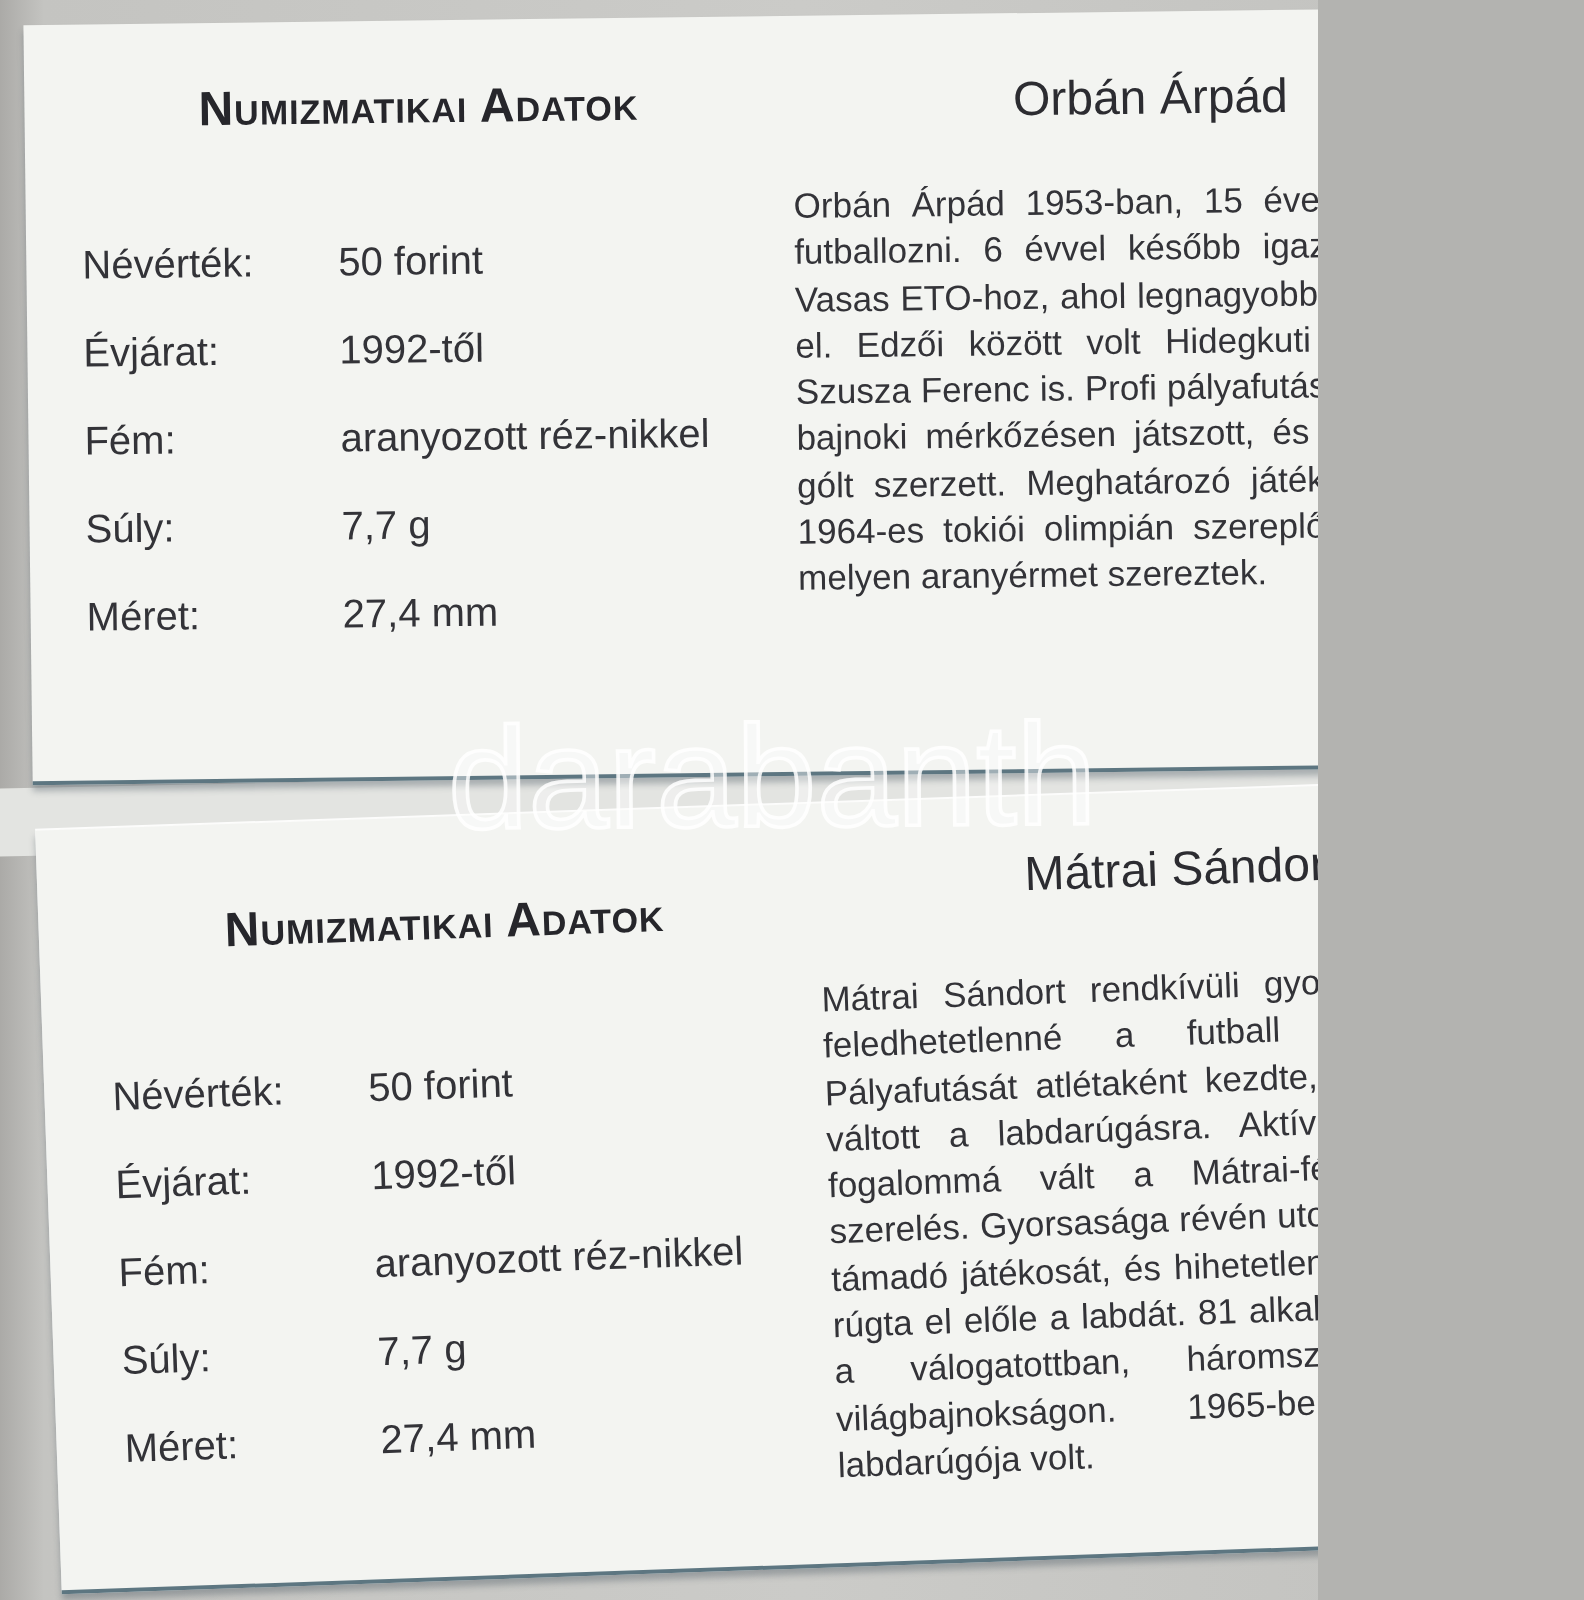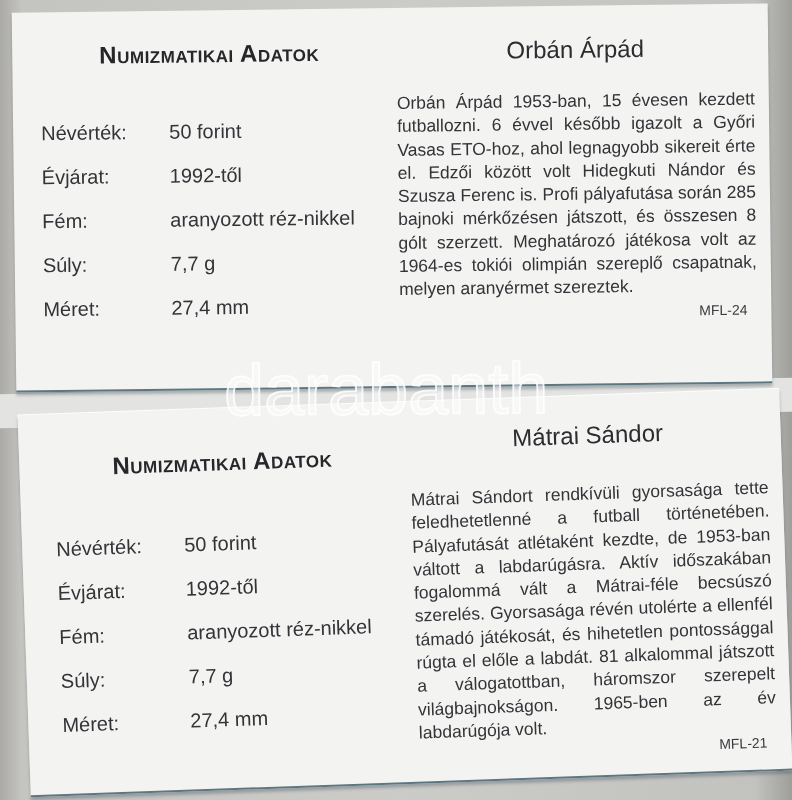--- a/index.html
+++ b/index.html
@@ -2,21 +2,21 @@
 <html lang="hu"><head>
 <meta charset="utf-8">
 <style>
   html, body { margin:0; padding:0; }
   body {
     width:792px; height:800px; overflow:hidden;
     font-family:"Liberation Sans","DejaVu Sans",sans-serif;
     background:#b3b3b0;
   }
   .scene {
-    position:relative; width:792px; height:800px; overflow:hidden;
+    position:relative; width:659px; height:800px; overflow:hidden;
     background:linear-gradient(90deg,#abaaa7 0px,#c4c4c1 22px,#cbcbc8 400px,#c2c2bf 755px,#9e9e9b 792px);
   }
   
   .under-sheet {
     position:absolute; left:-10px; top:386px; width:812px; height:34px;
     background:#e3e4e1; transform:rotate(-1.2deg); z-index:0;
   }
   .card {
     position:absolute; background:#f3f4f1; z-index:1;
     border-bottom:2px solid #5d7681;

